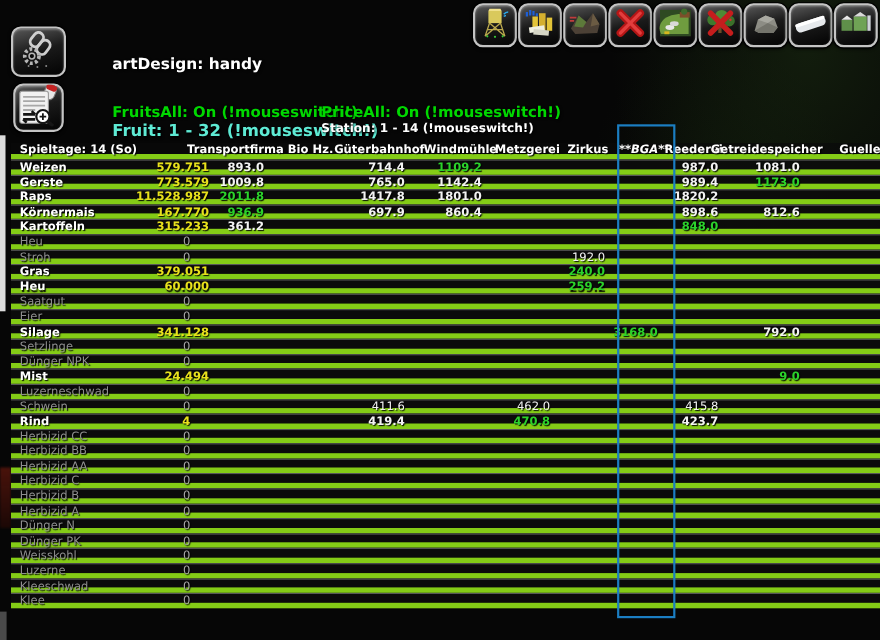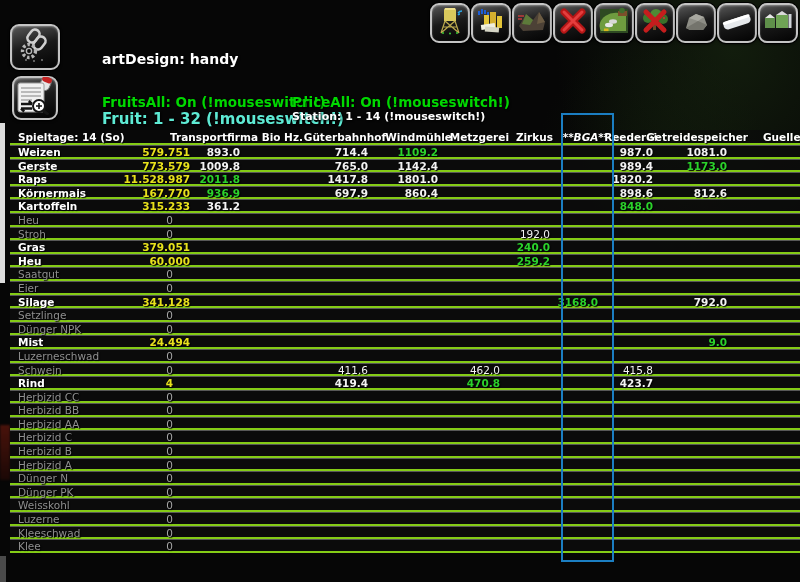--- a/index.html
+++ b/index.html
@@ -30,21 +30,21 @@
   #artdesign{left:57px;top:51px;font-size:14px;color:#ffffff;}
   #fruits-all{left:57px;top:94px;font-size:13.5px;color:var(--tgreen);}
   #price-all{left:247px;top:94px;font-size:13.5px;color:var(--tgreen);}
   #fruit-range{left:57px;top:110px;font-size:15px;color:#5eead4;text-align:right;}
   #station-range{left:247px;top:110px;font-size:11px;color:#ffffff;}
 
   
   #table{position:absolute;left:10px;top:130px;width:790px;}
   .trow{display:grid;grid-template-columns:130px 50px 55px 58px 65px 70px 62px 50px 48px 55px 74px 73px;
     height:13.6px;box-sizing:border-box;background:rgba(12,12,12,.82);
-    border-top:1px solid #585858;border-bottom:2px solid #84cc16;
+    border-top:1px solid #585858;border-bottom:5px solid #84cc16;
     font-size:10.5px;font-weight:bold;color:#f3f3f3;}
   .trow.hdrrow{height:15px;border-top:none;background:rgba(10,10,10,.7);}
   .trow>div{display:flex;justify-content:flex-end;align-items:center;white-space:nowrap;
     text-shadow:1px 1px 1px rgba(0,0,0,.95);overflow:visible;}
   .ttl{grid-column:1/3;justify-content:flex-start !important;padding-left:8px;color:#fff;}
   .lbl{justify-content:flex-start !important;padding-left:8px;color:#fff;}
   .trow.zero .lbl{color:#8f8f8f;font-weight:normal;}
   .trow.zero .v{font-weight:normal;}
   .amt.yellow{color:var(--yellow);}
   .amt.zero{color:#a6a6a6;font-weight:normal;}

